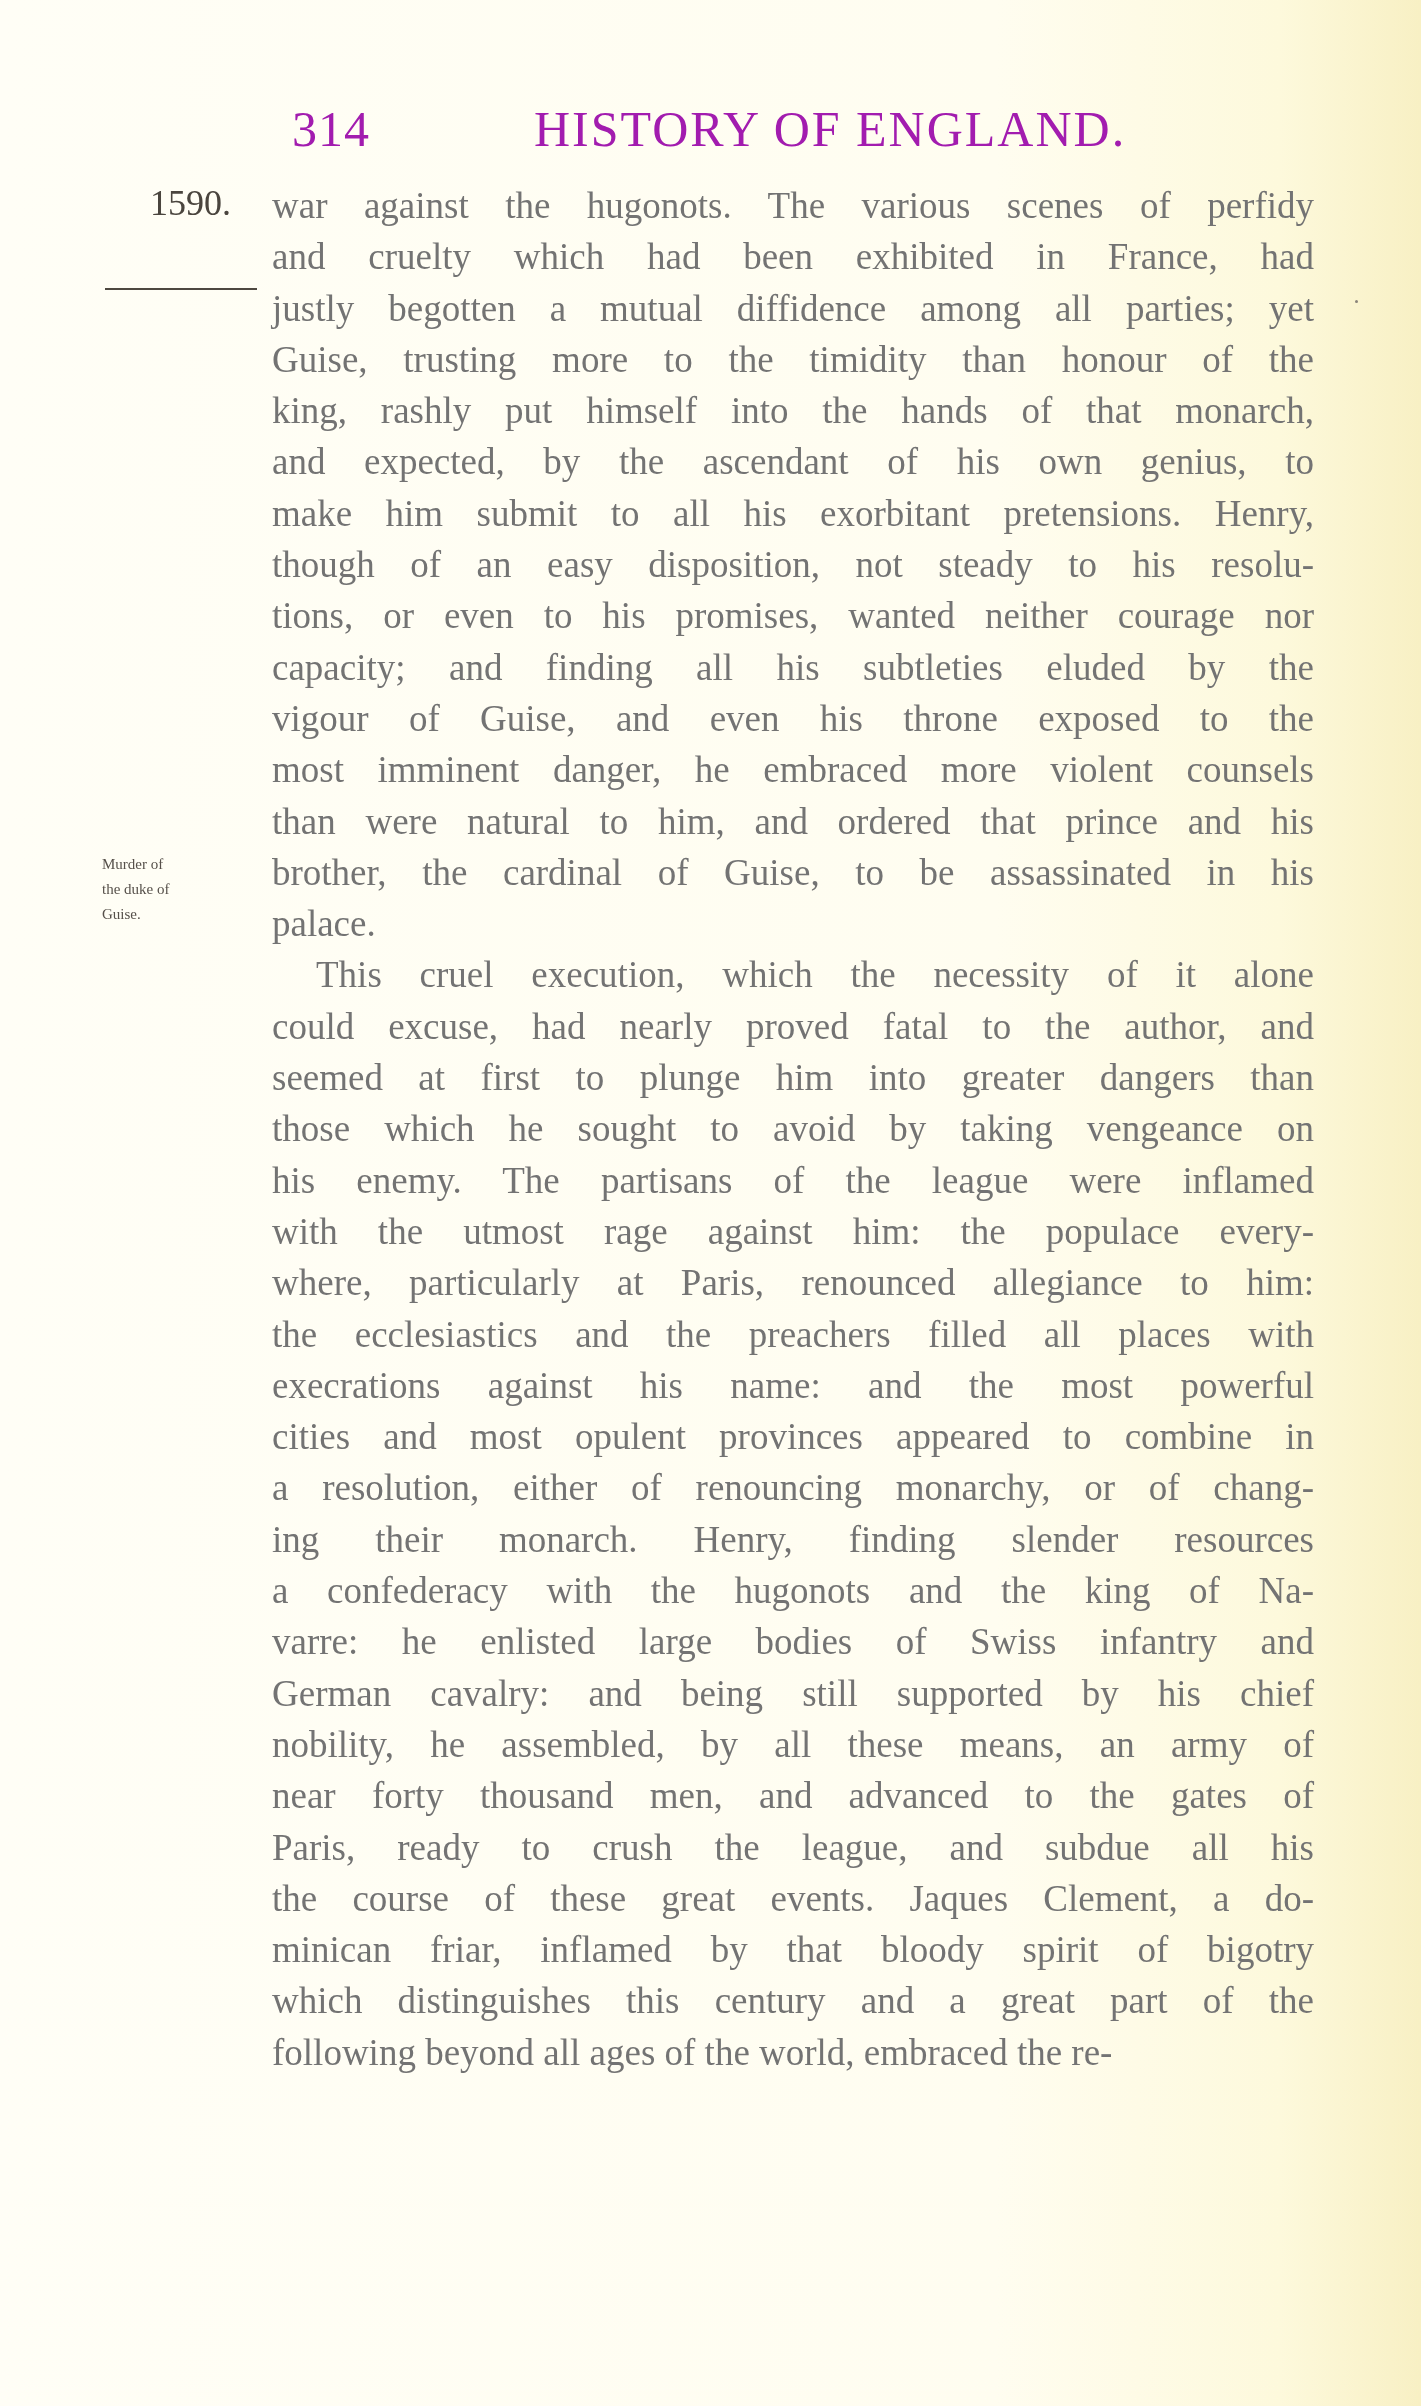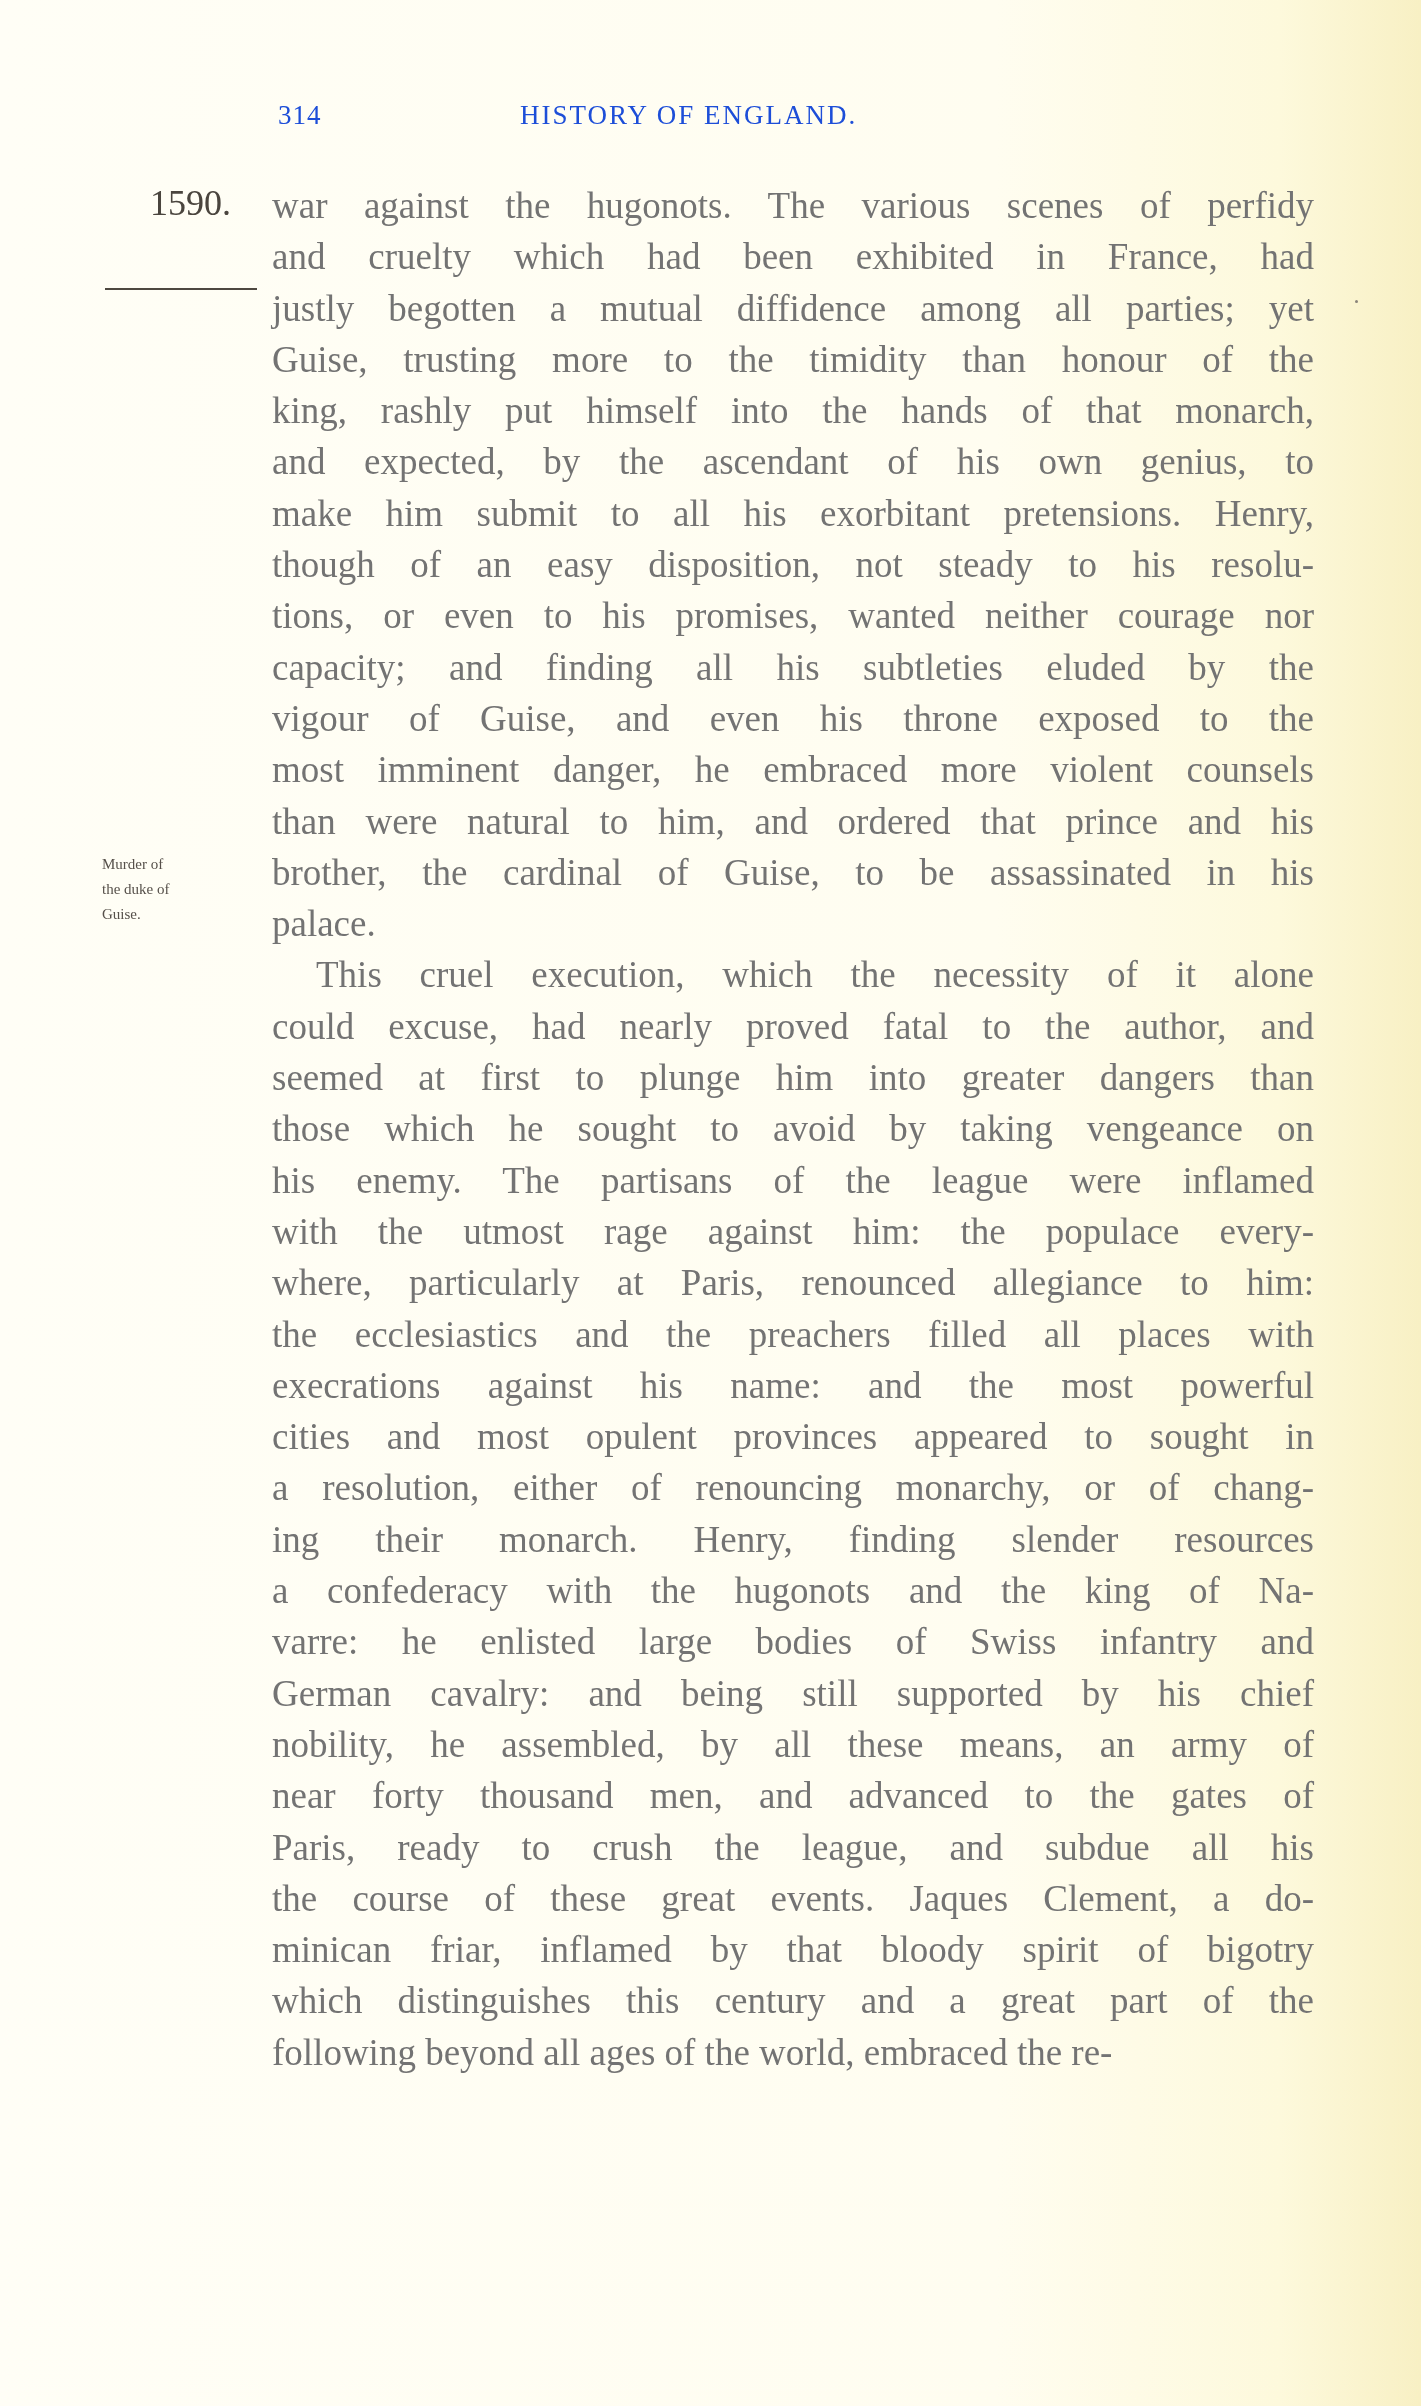--- a/index.html
+++ b/index.html
@@ -5,23 +5,23 @@
   html, body { margin: 0; padding: 0; }
   body {
     width: 1421px; height: 2406px; overflow: hidden;
     background: linear-gradient(to right, #fffef6 0%, #fffdf0 70%, #fdf9dc 90%, #f8f0c4 100%);
     font-family: "DejaVu Serif", "Liberation Serif", serif;
     color: #3a3630;
     position: relative;
   }
   .page { position: absolute; left: 0; top: 0; width: 1421px; height: 2406px; }
   .running-head {
-    position: absolute; top: 100px; left: 270px; width: 1045px; height: 50px;
+    position: absolute; top: 100px; left: 284px; width: 1045px; height: 50px;
     font-family: "Liberation Serif", serif;
-    font-size: 27px; letter-spacing: 1px; color: #1d4ed8;
+    font-size: 50px; letter-spacing: 1px; color: #a21caf;
   }
   .page-number { position: absolute; left: 8px; top: 0; }
   .running-title { position: absolute; left: 250px; top: 0; letter-spacing: 2px; }
   .margin-date {
     position: absolute; left: 150px; top: 182px;
     font-family: "Liberation Serif", serif; font-size: 36px; color: #4a453e;
   }
   .margin-rule {
     position: absolute; left: 105px; top: 288px; width: 152px; height: 2px; background: #4d4840;
   }
@@ -80,21 +80,21 @@
       <span class="line last">palace.</span>
       <span class="line indent">This cruel execution, which the necessity of it alone</span>
       <span class="line">could excuse, had nearly proved fatal to the author, and</span>
       <span class="line">seemed at first to plunge him into greater dangers than</span>
       <span class="line">those which he sought to avoid by taking vengeance on</span>
       <span class="line">his enemy.  The partisans of the league were inflamed</span>
       <span class="line">with the utmost rage against him: the populace every-</span>
       <span class="line">where, particularly at Paris, renounced allegiance to him:</span>
       <span class="line">the ecclesiastics and the preachers filled all places with</span>
       <span class="line">execrations against his name: and the most powerful</span>
-      <span class="line">cities and most opulent provinces appeared to sought in</span>
+      <span class="line">cities and most opulent provinces appeared to combine in</span>
       <span class="line">a resolution, either of renouncing monarchy, or of chang-</span>
       <span class="line">ing their monarch.  Henry, finding slender resources</span>
       <span class="line">a confederacy with the hugonots and the king of Na-</span>
       <span class="line">varre: he enlisted large bodies of Swiss infantry and</span>
       <span class="line">German cavalry: and being still supported by his chief</span>
       <span class="line">nobility, he assembled, by all these means, an army of</span>
       <span class="line">near forty thousand men, and advanced to the gates of</span>
       <span class="line">Paris, ready to crush the league, and subdue all his</span>
       <span class="line">the course of these great events.  Jaques Clement, a do-</span>
       <span class="line">minican friar, inflamed by that bloody spirit of bigotry</span>

